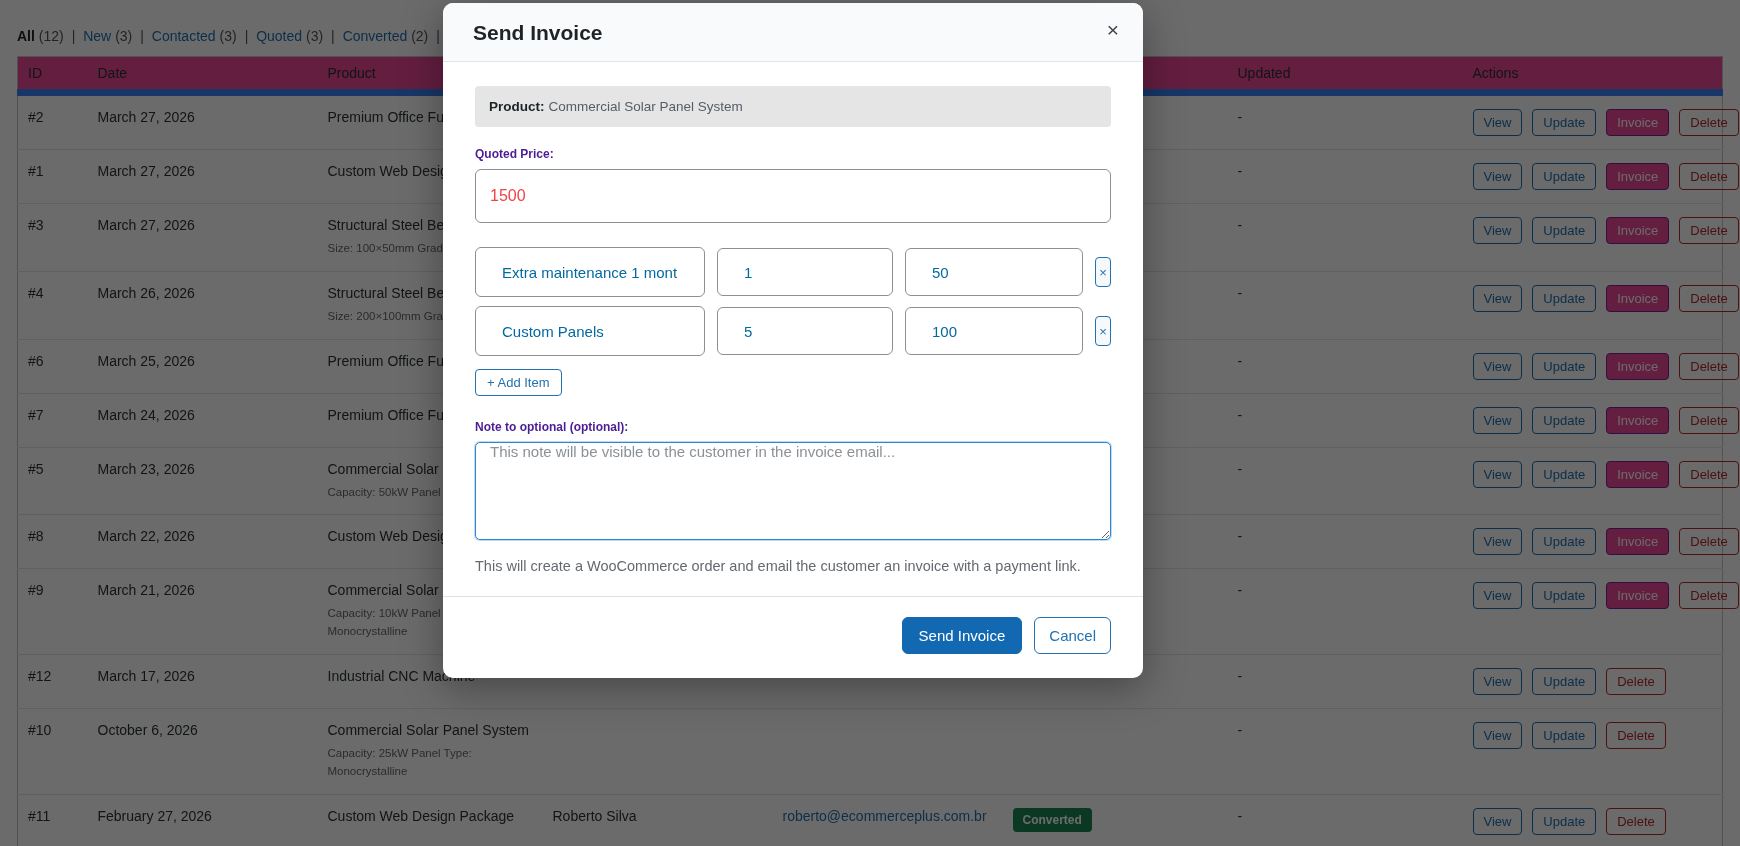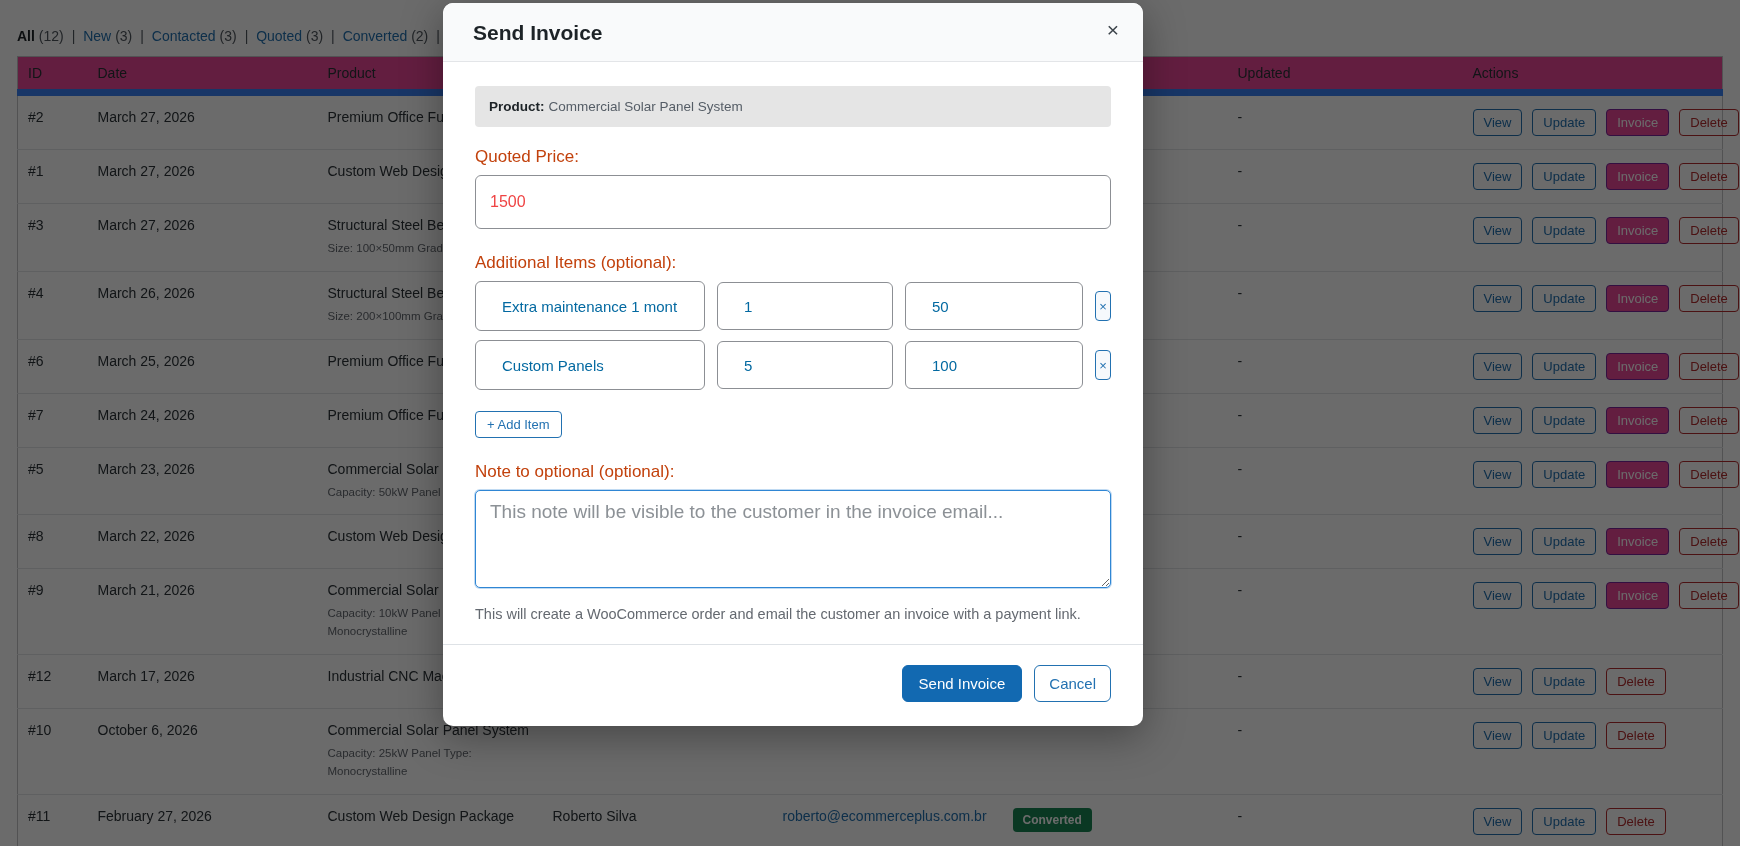--- a/index.html
+++ b/index.html
@@ -61,44 +61,44 @@
   .modal-close {
     position:absolute; top:16px; right:24px; border:none; background:none;
     font-size:21px; color:#3c434a; cursor:pointer; line-height:1; font-family:inherit;
   }
   .modal-body { padding:24px 32px 0 32px; }
   .product-box {
     background:#e5e5e5; border-radius:4px; padding:13px 14px; font-size:13.5px;
     color:#555d66; margin-bottom:20px;
   }
   .product-box b { color:#1d2327; margin-right:4px; }
-  .field-label { font-size:17px; font-weight:400; color:#c2410c; margin-bottom:8px; }
+  .field-label { font-size:12px; font-weight:700; color:#4c1d95; margin-bottom:8px; }
   .quoted-input {
     width:100%; height:54px; border:1px solid #8c8f94; border-radius:6px;
     font-size:16px; color:#ef4444; padding:0 14px; font-family:inherit; margin-bottom:24px;
   }
   .item-row { display:flex; gap:12px; margin-bottom:9px; align-items:center; }
   .item-name { width:230px; height:50px; }
   .item-qty { width:176px; height:48px; }
   .item-price { width:178px; height:48px; }
   .item-row input {
     border:1px solid #8c8f94; border-radius:6px; font-size:15px; color:#0369a1;
     padding:0 26px; font-family:inherit;
   }
   .remove-item {
     width:30px; height:30px; border:1px solid #2271b1; border-radius:4px;
     background:#f6f9fc; color:#2271b1; font-size:13px; cursor:pointer; font-family:inherit;
   }
   .add-item {
-    margin-top:12px; margin-bottom:24px; background:#fff; border:1px solid #2271b1; color:#2271b1;
+    margin-top:4px; margin-bottom:24px; background:#fff; border:1px solid #2271b1; color:#2271b1;
     font-size:13px; padding:5px 11px; border-radius:4px; cursor:pointer; font-family:inherit;
   }
   .note-area {
     width:100%; height:98px; border:1px solid #2f86d4; box-shadow:0 0 0 1px rgba(47,134,212,.30);
-    border-radius:5px; font-size:19px; color:#2c3338; padding:10px 14px; font-family:inherit;
+    border-radius:5px; font-size:15px; color:#2c3338; padding:0 14px; font-family:inherit;
     resize:vertical;
   }
   .note-area::placeholder { color:#8c9196; }
   input::placeholder { color:#8c9196; }
   .help-text { margin-top:14px; font-size:14.5px; color:#646970; padding-bottom:22px; }
   .modal-footer {
     border-top:1px solid #dee2e6; padding:20px 32px 24px 32px;
     display:flex; justify-content:flex-end; gap:12px;
   }
   .btn-primary {
@@ -454,21 +454,20 @@
   </div>
 
   <div class="modal-body">
     <div class="product-box">
       <b>Product:</b><span>Commercial Solar Panel System</span>
     </div>
 
     <div class="field-label">Quoted Price:</div>
     <input class="quoted-input" type="text" value="1500" style="">
 
-    <div class="field-label">Additional Items (optional):</div>
     
       <div class="item-row">
         <input class="item-name" type="text" value="Extra maintenance 1 month" style="">
         <input class="item-qty" type="text" value="1" style="">
         <input class="item-price" type="text" value="50" style="">
         <button class="remove-item"><span>×</span></button>
       </div>
     
       <div class="item-row">
         <input class="item-name" type="text" value="Custom Panels" style="">

